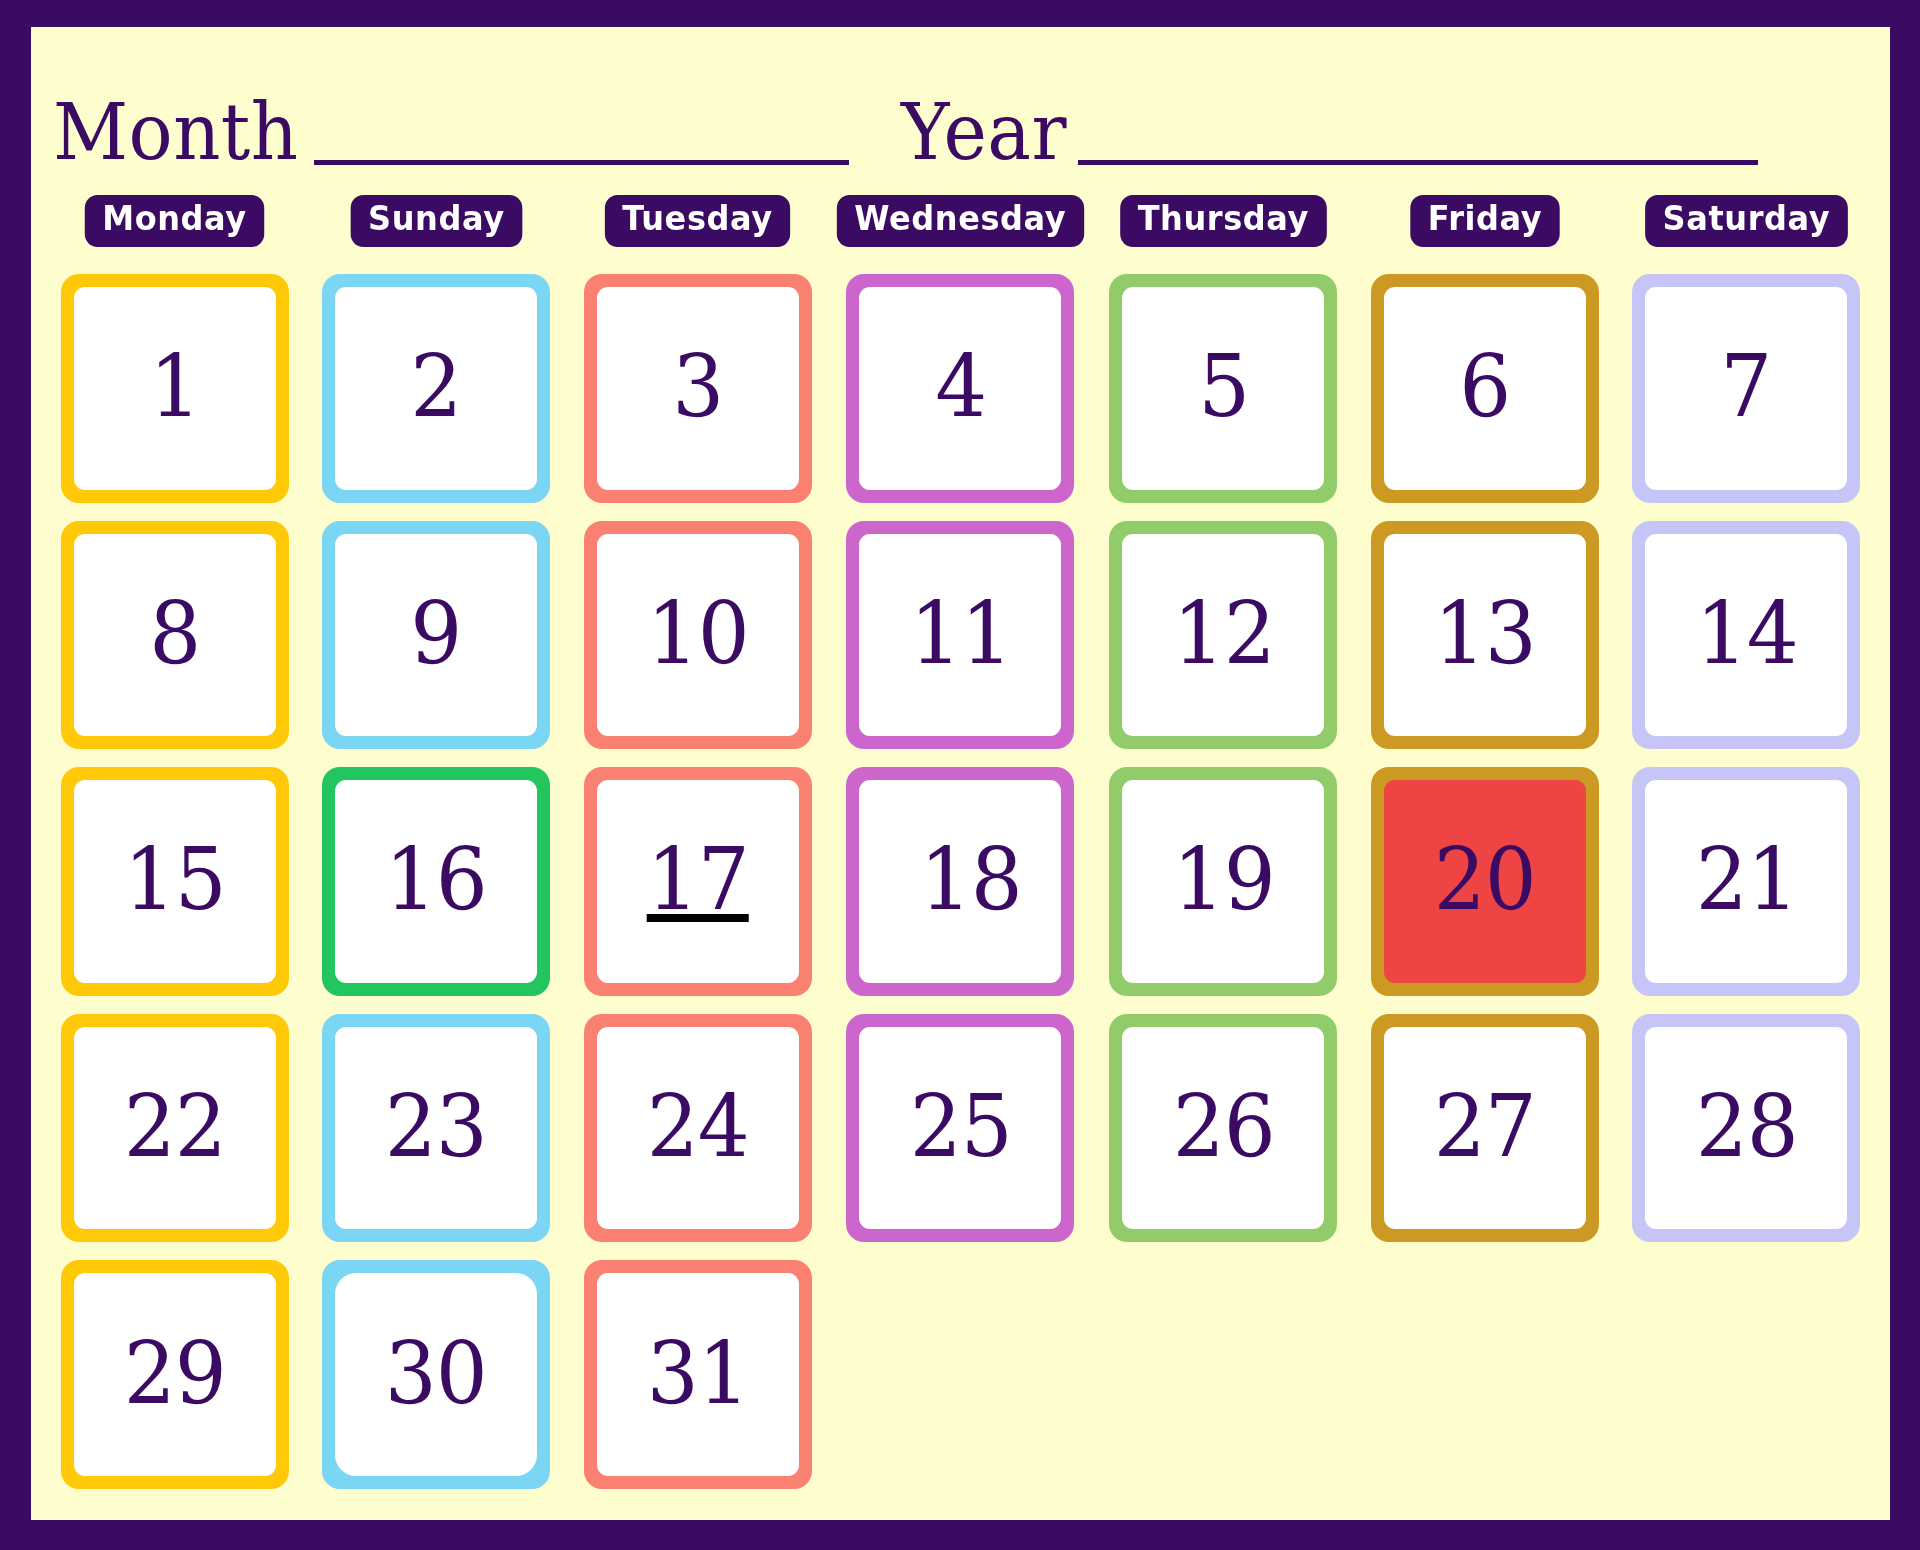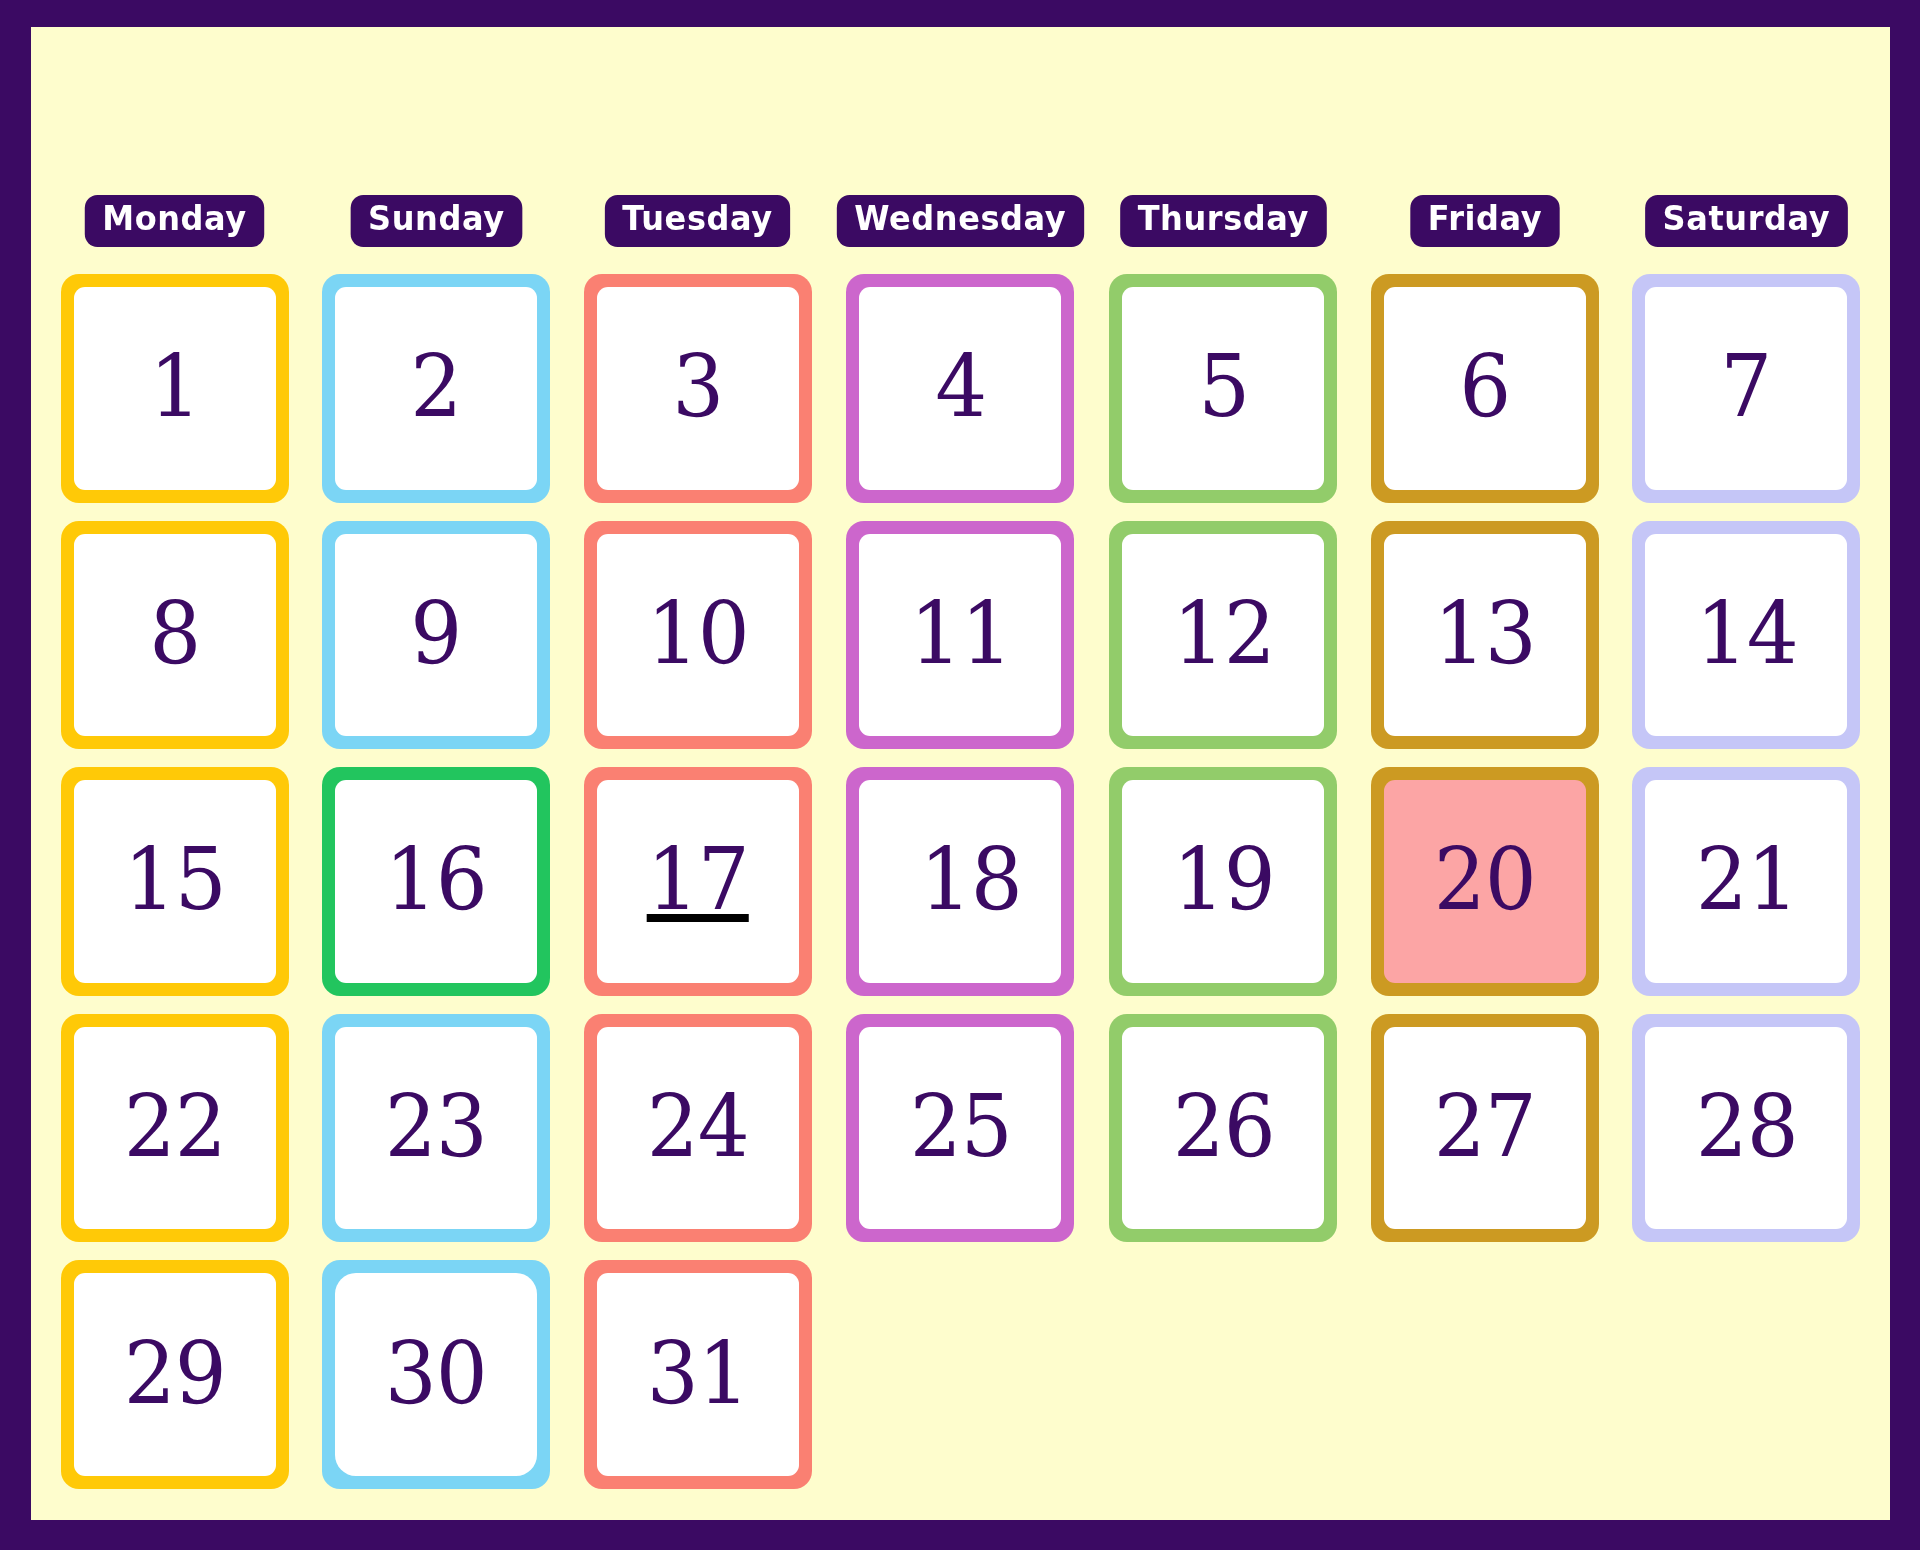--- a/index.html
+++ b/index.html
@@ -136,20 +136,31 @@
     letter-spacing: -1px;
     transform: scaleX(0.95) translateY(-2px);
   }
 </style>
 </head>
 <body>
 
 <div id="calendar-frame" style="--border-color: #3b0a63; background: rgb(59, 10, 99);">
   <div id="calendar-page" style="--page-bg: #fefdcd; background: rgb(254, 253, 205);">
 
+    <div id="calendar-header">
+      <div class="hdr-group">
+        <span class="hdr-label">Month</span>
+        <span class="hdr-rule" id="month-rule"></span>
+      </div>
+      <div id="header-gap"></div>
+      <div class="hdr-group">
+        <span class="hdr-label">Year</span>
+        <span class="hdr-rule" id="year-rule"></span>
+      </div>
+    </div>
 
     <div id="calendar-grid">
         <div class="dow-cell">
           <div class="dow-pill">Monday</div>
         </div>
         <div class="dow-cell">
           <div class="dow-pill">Sunday</div>
         </div>
         <div class="dow-cell">
           <div class="dow-pill">Tuesday</div>
@@ -294,21 +305,21 @@
         </div>
         <div class="day-cell">
           <div class="day-tile" style="background: rgb(146, 204, 106);">
             <div class="day-inner" style="background: rgb(255, 255, 255);">
               <span class="day-num" style="color: rgb(59, 10, 99);">19</span>
             </div>
           </div>
         </div>
         <div class="day-cell">
           <div class="day-tile" style="background: rgb(204, 154, 34);">
-            <div class="day-inner" style="background: #fca5a5;">
+            <div class="day-inner" style="background: #ef4444;">
               <span class="day-num" style="color: rgb(59, 10, 99);">20</span>
             </div>
           </div>
         </div>
         <div class="day-cell">
           <div class="day-tile" style="background: rgb(197, 198, 247);">
             <div class="day-inner" style="background: rgb(255, 255, 255);">
               <span class="day-num" style="color: rgb(59, 10, 99);">21</span>
             </div>
           </div>

